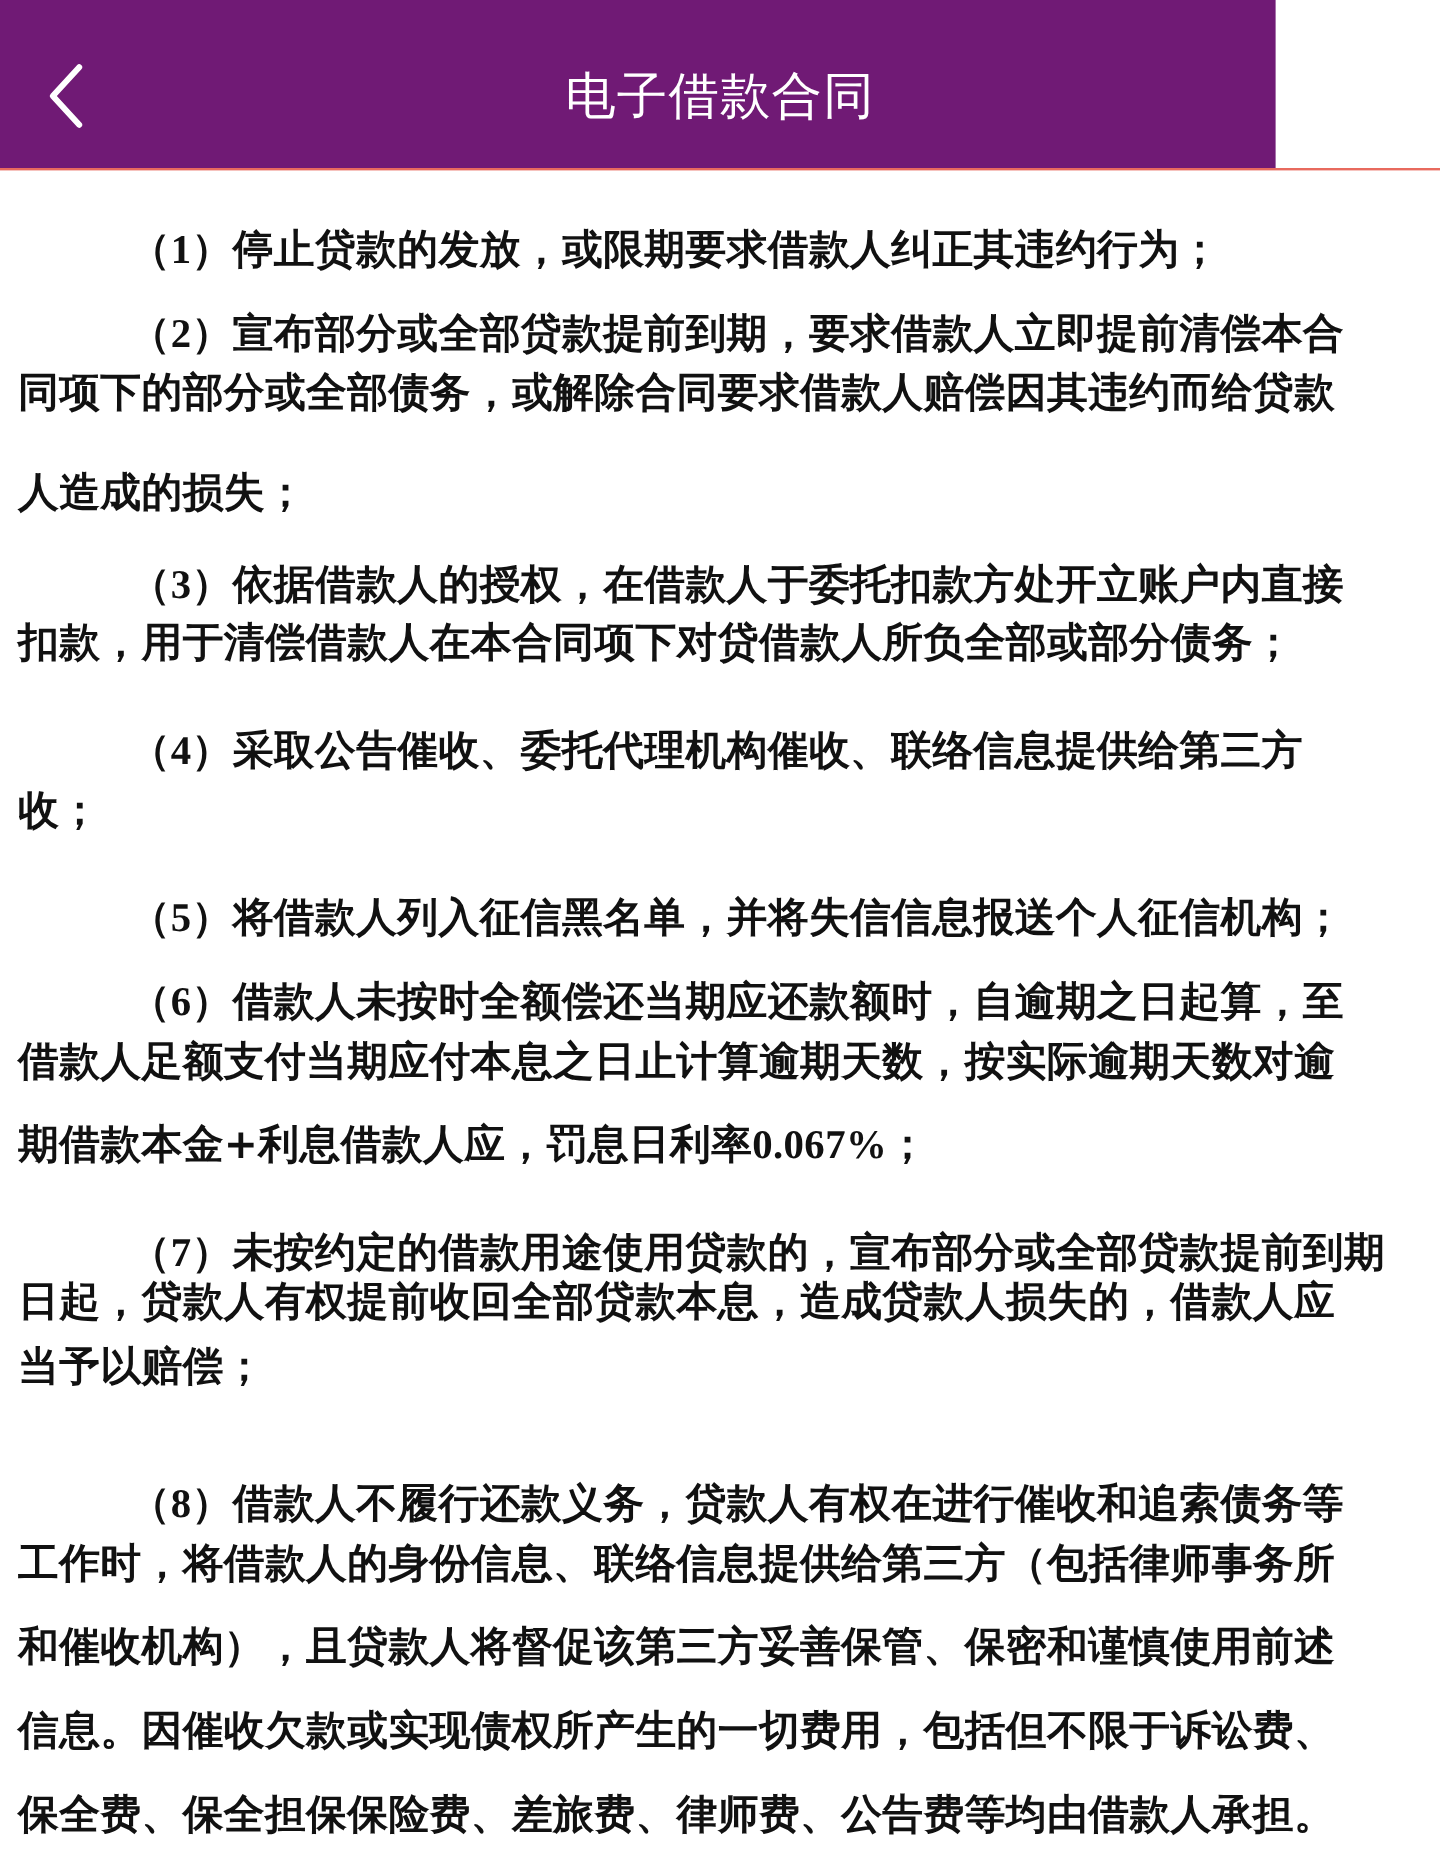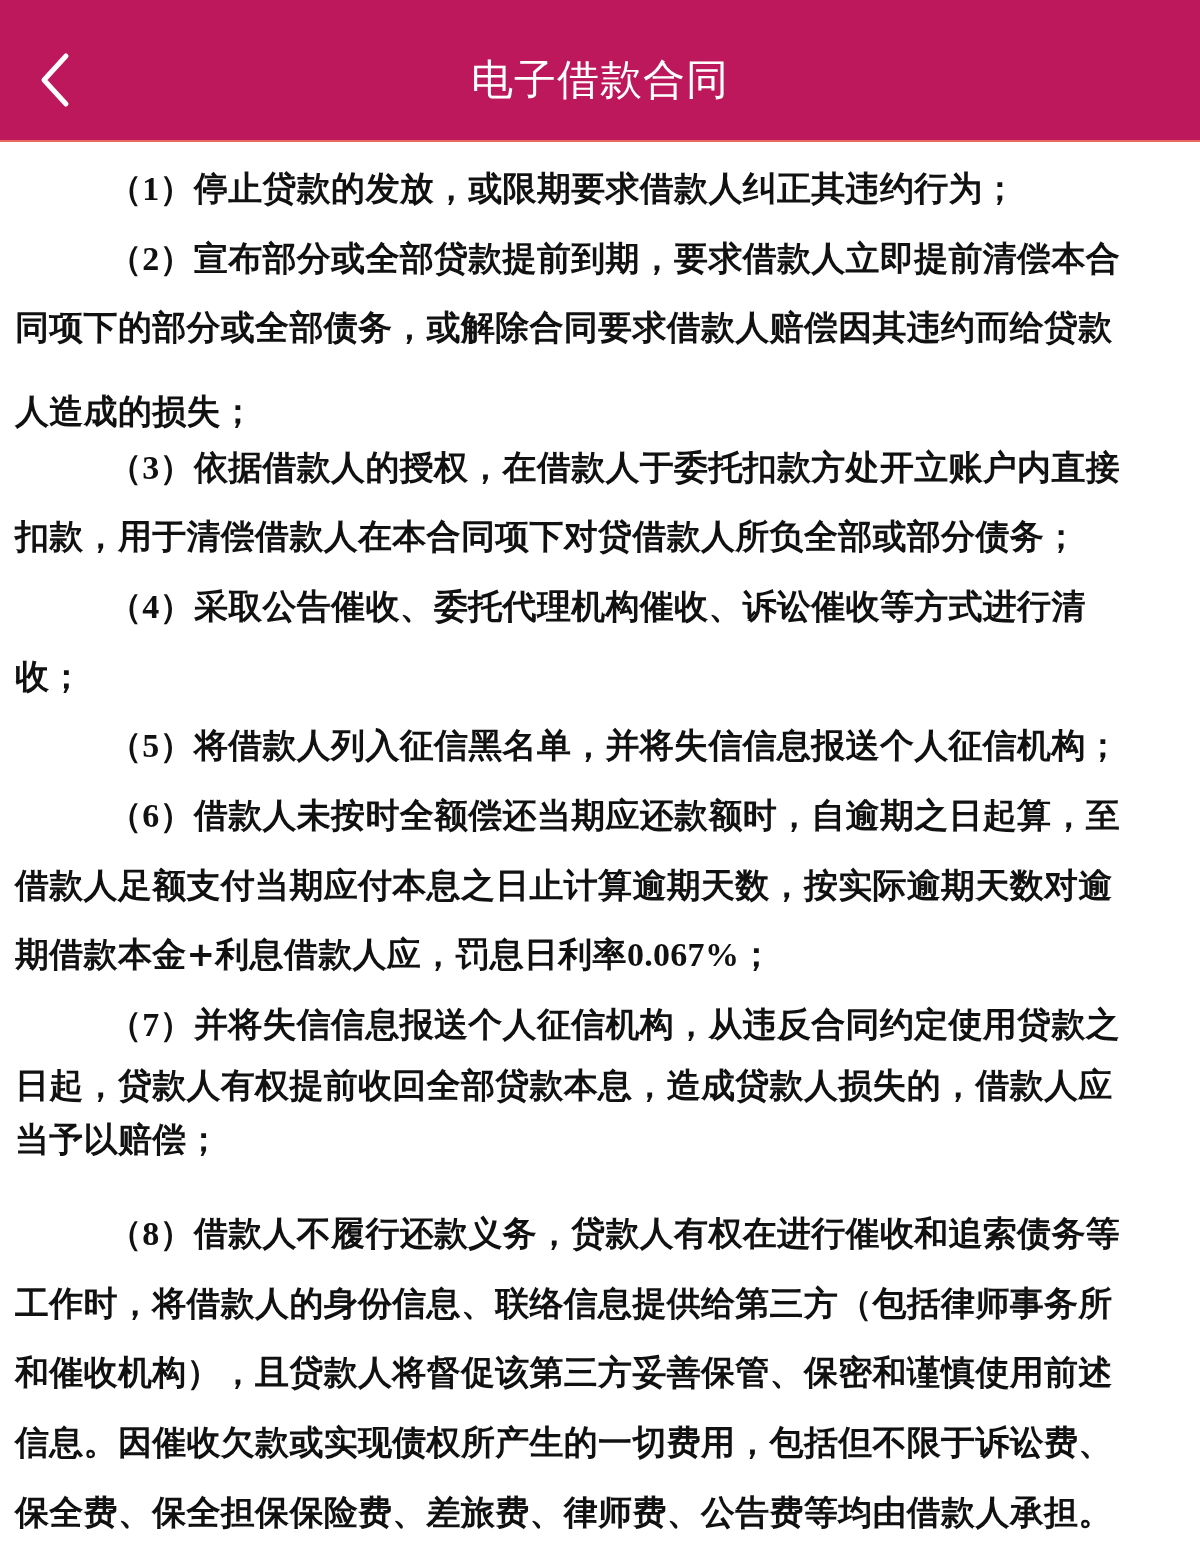--- a/index.html
+++ b/index.html
@@ -10,23 +10,23 @@
     body {
       width: 1200px;
       height: 1551px;
       overflow: hidden;
       position: relative;
       font-family: "DejaVu Sans", "Liberation Sans", sans-serif;
     }
     .header {
       position: absolute;
       left: 0; top: 0;
-      width: 1200px;
+      width: 1063px;
       height: 140px;
-      background: #be185d;
+      background: #701a75;
     }
     .header-divider {
       position: absolute;
       left: 0; top: 140px;
       width: 1200px;
       height: 2px;
       background: #e86a5e;
     }
     .back-button {
       position: absolute;
@@ -64,20 +64,21 @@
       height: 50px;
       line-height: 50px;
       font-size: 34px;
       font-weight: bold;
       color: #111111;
       white-space: nowrap;
       letter-spacing: 0.3px;
     }
     .line.indent {
       left: 108px;
+      margin-top: 20px;
     }
     .num {
       font-family: "Liberation Serif", "DejaVu Serif", serif;
       font-weight: bold;
     }
     .u {
       text-decoration-thickness: 2px;
       text-underline-offset: 4px;
     }
     .serif {
@@ -101,30 +102,30 @@
 
   <div class="line indent" style="top:13px"><span class="num">（1）</span><span>停止贷款的发放，或限期要求借款人纠正其违约行为；</span></div>
 
   <div class="line indent" style="top:83px"><span class="num">（2）</span><span>宣布部分或全部贷款提前到期，要求借款人立即提前清偿本合</span></div>
   <div class="line" style="top:152px">同项下的部分或全部债务，或解除合同要求借款人赔偿因其违约而给贷款</div>
   <div class="line" style="top:236px">人造成的损失；</div>
 
   <div class="line indent" style="top:292px"><span class="num">（3）</span><span>依据借款人的授权，在借款人于委托扣款方处开立账户内直接</span></div>
   <div class="line" style="top:361px">扣款，用于清偿借款人在本合同项下对贷借款人所负全部或部分债务；</div>
 
-  <div class="line indent" style="top:431px"><span class="num">（4）</span><span>采取公告催收、委托代理机构催收、诉讼催收等方式进行清</span></div>
+  <div class="line indent" style="top:431px"><span class="num">（4）</span><span>采取公告催收、委托代理机构催收、联络信息提供给第三方</span></div>
   <div class="line" style="top:501px">收；</div>
 
   <div class="line indent" style="top:570px"><span class="num">（5）</span><span>将借款人列入征信黑名单，并将失信信息报送个人征信机构；</span></div>
 
   <div class="line indent" style="top:640px"><span class="num">（6）</span><span>借款人未按时全额偿还当期应还款额时，自逾期之日起算，至</span></div>
   <div class="line" style="top:710px">借款人足额支付当期应付本息之日止计算逾期天数，按实际逾期天数对逾</div>
   <div class="line" style="top:779px"><span>期借款</span><span class="u">本金+利息</span><span>借款人应，罚息日利率</span><span class="u serif">0.067%</span><span>；</span></div>
 
-  <div class="line indent" style="top:849px"><span class="num">（7）</span><span>并将失信信息报送个人征信机构，从违反合同约定使用贷款之</span></div>
+  <div class="line indent" style="top:849px"><span class="num">（7）</span><span>未按约定的借款用途使用贷款的，宣布部分或全部贷款提前到期</span></div>
   <div class="line" style="top:910px">日起，贷款人有权提前收回全部贷款本息，造成贷款人损失的，借款人应</div>
   <div class="line" style="top:964px">当予以赔偿；</div>
 
   <div class="line indent" style="top:1058px"><span class="num">（8）</span><span>借款人不履行还款义务，贷款人有权在进行催收和追索债务等</span></div>
   <div class="line" style="top:1128px">工作时，将借款人的身份信息、联络信息提供给第三方（包括律师事务所</div>
   <div class="line" style="top:1197px">和催收机构），且贷款人将督促该第三方妥善保管、保密和谨慎使用前述</div>
   <div class="line" style="top:1267px">信息。因催收欠款或实现债权所产生的一切费用，包括但不限于诉讼费、</div>
   <div class="line" style="top:1337px">保全费、保全担保保险费、差旅费、律师费、公告费等均由借款人承担。</div>
 
 </div>

